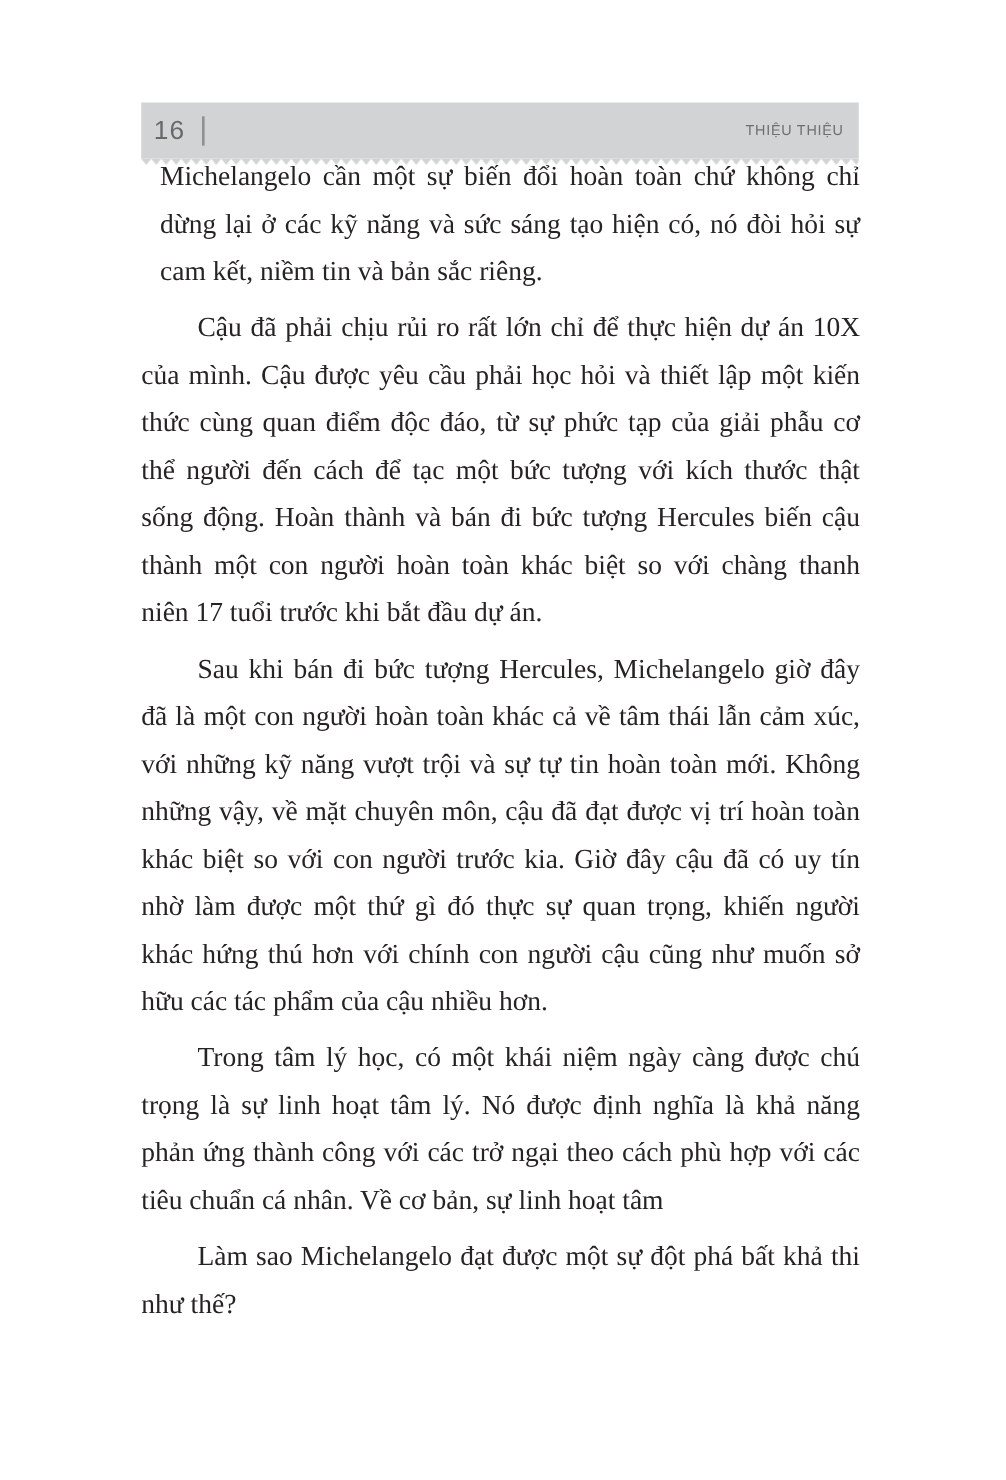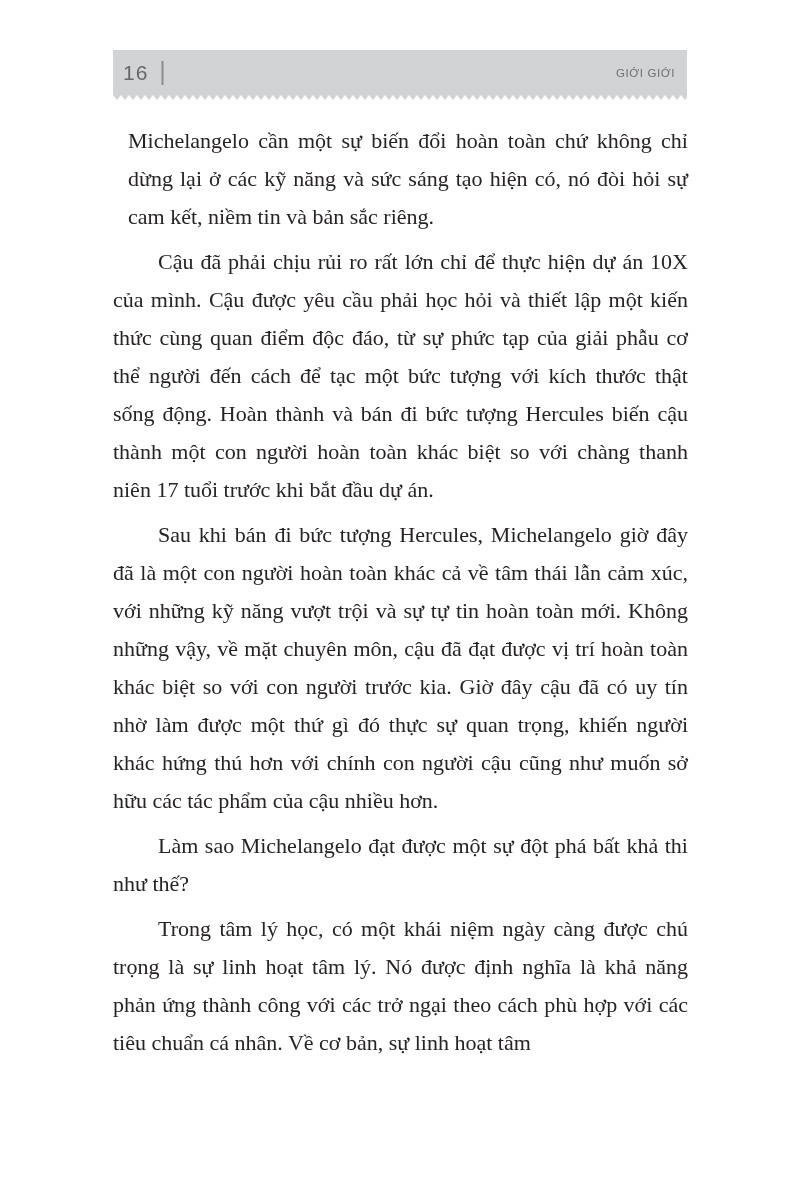--- a/index.html
+++ b/index.html
@@ -24,20 +24,21 @@
     width: 574px;
   }
   .band {
     display: flex;
     align-items: center;
     height: 45px;
     background: #d2d3d4;
     padding: 0 12px 0 10px;
     box-sizing: border-box;
     font-family: "Liberation Sans", sans-serif;
+    margin-top: 32px;
   }
   .pagenum {
     font-size: 21px;
     color: #66686b;
     letter-spacing: 1px;
   }
   .sep {
     font-size: 25px;
     font-weight: 300;
     color: #8d8f91;
@@ -80,33 +81,33 @@
 </style>
 </head>
 <body>
 
 <div class="page">
 
   <header class="running-head">
     <div class="band">
       <span class="pagenum">16</span>
       <span class="sep">|</span>
-      <span class="chapter">GIỚI GIỚI</span>
+      <span class="chapter">THIỆU THIỆU</span>
     </div>
     <svg class="deckle" width="574" height="5" xmlns="http://www.w3.org/2000/svg">
       <defs>
         <pattern id="zz" width="8" height="5" patternUnits="userSpaceOnUse">
           <path d="M0,0 L8,0 L4,5 Z" fill="#d2d3d4"></path>
         </pattern>
       </defs>
       <rect width="574" height="5" fill="url(#zz)"></rect>
     </svg>
   </header>
 
   <main class="body-text">
     <p class="para no-indent">Michelangelo cần một sự biến đổi hoàn toàn chứ không chỉ dừng lại ở các kỹ năng và sức sáng tạo hiện có, nó đòi hỏi sự cam kết, niềm tin và bản sắc riêng.</p>
     <p class="para">Cậu đã phải chịu rủi ro rất lớn chỉ để thực hiện dự án 10X của mình. Cậu được yêu cầu phải học hỏi và thiết lập một kiến thức cùng quan điểm độc đáo, từ sự phức tạp của giải phẫu cơ thể người đến cách để tạc một bức tượng với kích thước thật sống động. Hoàn thành và bán đi bức tượng Hercules biến cậu thành một con người hoàn toàn khác biệt so với chàng thanh niên 17 tuổi trước khi bắt đầu dự án.</p>
     <p class="para">Sau khi bán đi bức tượng Hercules, Michelangelo giờ đây đã là một con người hoàn toàn khác cả về tâm thái lẫn cảm xúc, với những kỹ năng vượt trội và sự tự tin hoàn toàn mới. Không những vậy, về mặt chuyên môn, cậu đã đạt được vị trí hoàn toàn khác biệt so với con người trước kia. Giờ đây cậu đã có uy tín nhờ làm được một thứ gì đó thực sự quan trọng, khiến người khác hứng thú hơn với chính con người cậu cũng như muốn sở hữu các tác phẩm của cậu nhiều hơn.</p>
+    <p class="para">Trong tâm lý học, có một khái niệm ngày càng được chú trọng là sự linh hoạt tâm lý. Nó được định nghĩa là khả năng phản ứng thành công với các trở ngại theo cách phù hợp với các tiêu chuẩn cá nhân. Về cơ bản, sự linh hoạt tâm</p>
     <p class="para">Làm sao Michelangelo đạt được một sự đột phá bất khả thi như thế?</p>
-    <p class="para">Trong tâm lý học, có một khái niệm ngày càng được chú trọng là sự linh hoạt tâm lý. Nó được định nghĩa là khả năng phản ứng thành công với các trở ngại theo cách phù hợp với các tiêu chuẩn cá nhân. Về cơ bản, sự linh hoạt tâm</p>
   </main>
 
 </div>
 
 </body></html>

